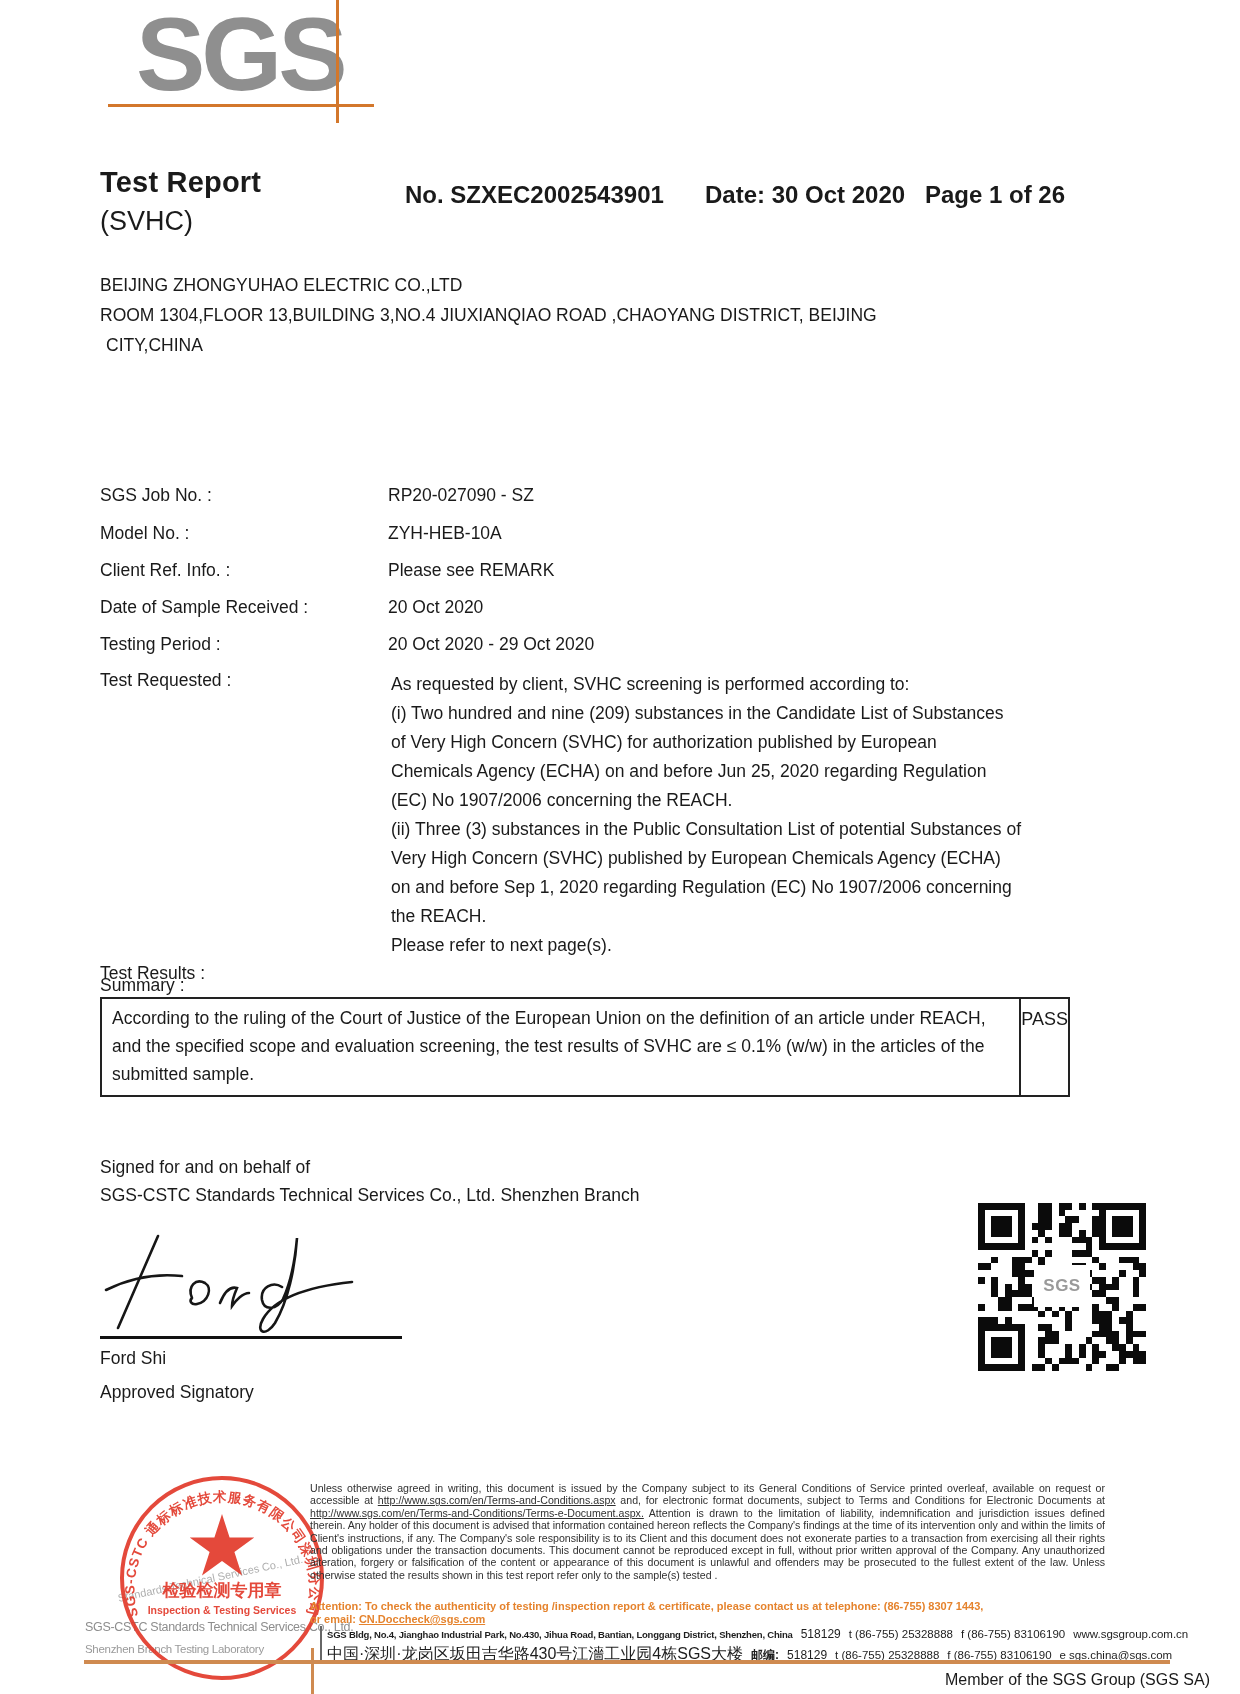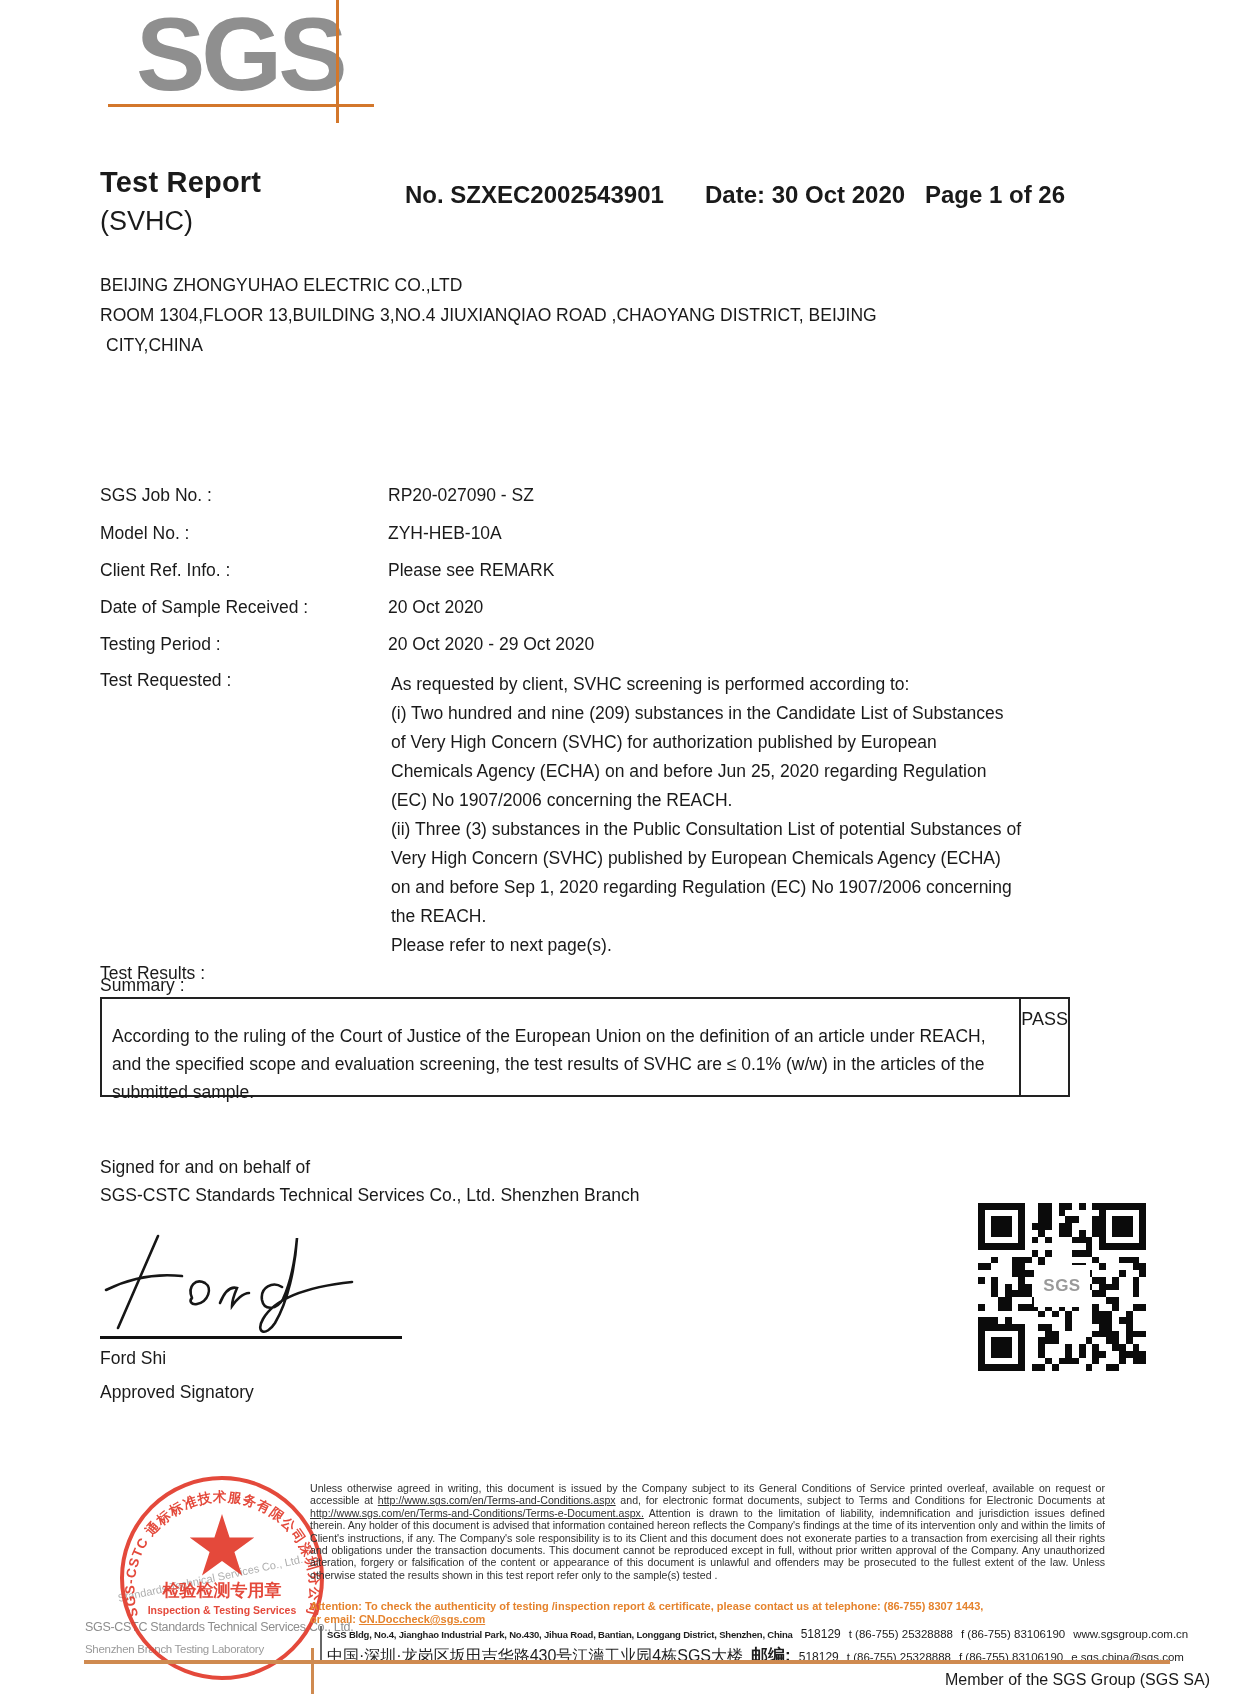--- a/index.html
+++ b/index.html
@@ -23,21 +23,21 @@
   .intro{left:103px;top:443px;font-size:17.5px;}
 
   
   .lbl{left:100px;font-size:17.5px;white-space:nowrap;}
   .val{left:388px;font-size:17.5px;white-space:nowrap;}
   .tr-lines{left:391px;top:670px;font-size:17.5px;line-height:29px;white-space:nowrap;}
 
   
   .sum-head{left:100px;top:975px;font-size:17.5px;}
   .sum-box{left:100px;top:997px;width:966px;height:96px;border:2px solid #222;display:flex;}
-  .sum-text{width:957px;box-sizing:border-box;padding:23px 10px 0 10px;font-size:17.5px;line-height:28px;
+  .sum-text{width:957px;box-sizing:border-box;padding:5px 10px 0 10px;font-size:17.5px;line-height:28px;
             border-right:2px solid #222;}
   .sum-pass{flex:1;text-align:center;padding-top:10px;font-size:18px;}
 
   
   .signed{left:100px;font-size:17.5px;white-space:nowrap;}
   .sig-svg{left:96px;top:1226px;}
   .sig-rule{left:100px;top:1336px;width:302px;height:2.5px;background:#111;}
   .sig-name{left:100px;top:1348px;font-size:17.5px;}
   .sig-role{left:100px;top:1382px;font-size:17.5px;}
 
@@ -63,21 +63,21 @@
   .legal .u{text-decoration:underline;}
   .attn{left:310px;color:#e5832d;font-weight:bold;font-size:11px;white-space:nowrap;}
   .attn .u{text-decoration:underline;}
 
   
   .addr-divider{left:320px;top:1626px;width:1.5px;height:34px;background:#666;}
   .c-row{left:327px;display:flex;align-items:baseline;gap:8px;white-space:nowrap;color:#1d1d1d;}
   .c-addr-en{font-size:9.5px;font-weight:600;letter-spacing:-.2px;}
   .c-addr-cn{font-size:16px;text-decoration:underline;}
   .c-postal{font-size:12px;}
-  .c-plabel{font-size:17px;font-weight:bold;}
+  .c-plabel{font-size:12px;font-weight:bold;}
   .c-item{font-size:11.5px;}
 
   .hline-bot{left:84px;top:1660px;width:1086px;height:3.5px;background:#cf8a50;}
   .vtick-bot{left:311px;top:1648px;width:2.5px;height:46px;background:#cf8a50;}
   .member{right:30px;top:1671px;font-size:16px;color:#1a1a1a;}
 </style>
 </head>
 <body>
 
 <div class="page">

